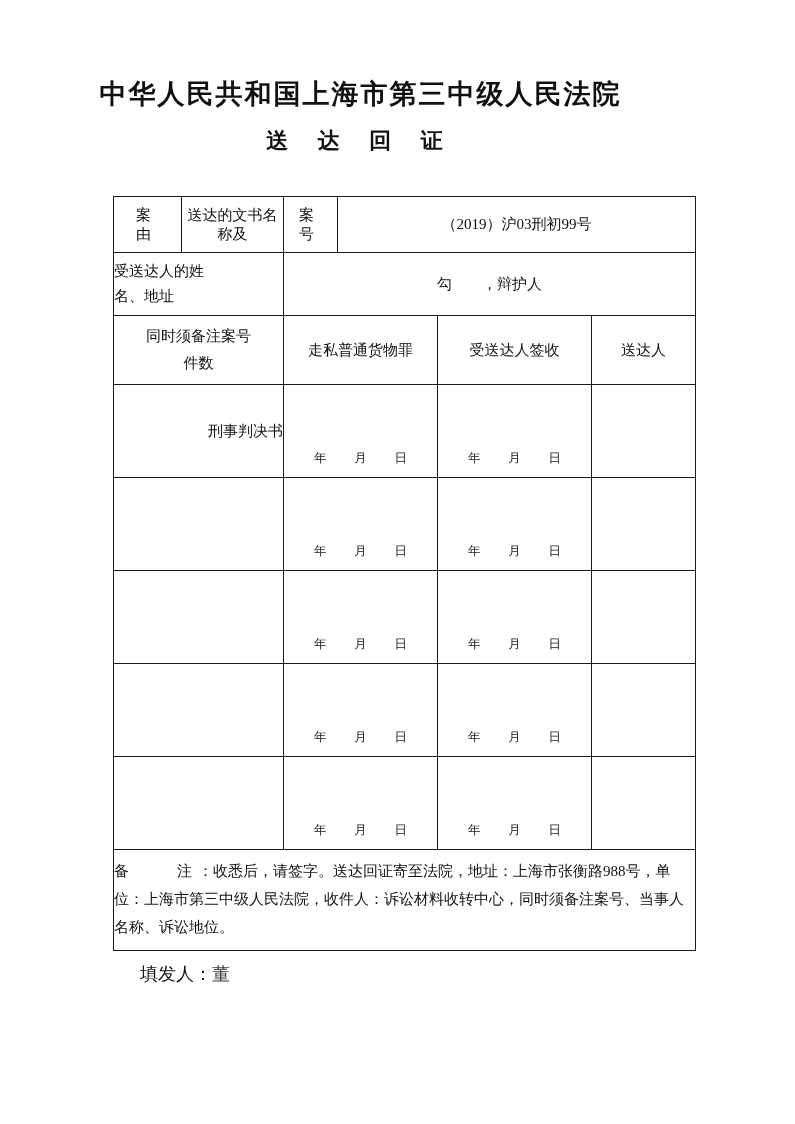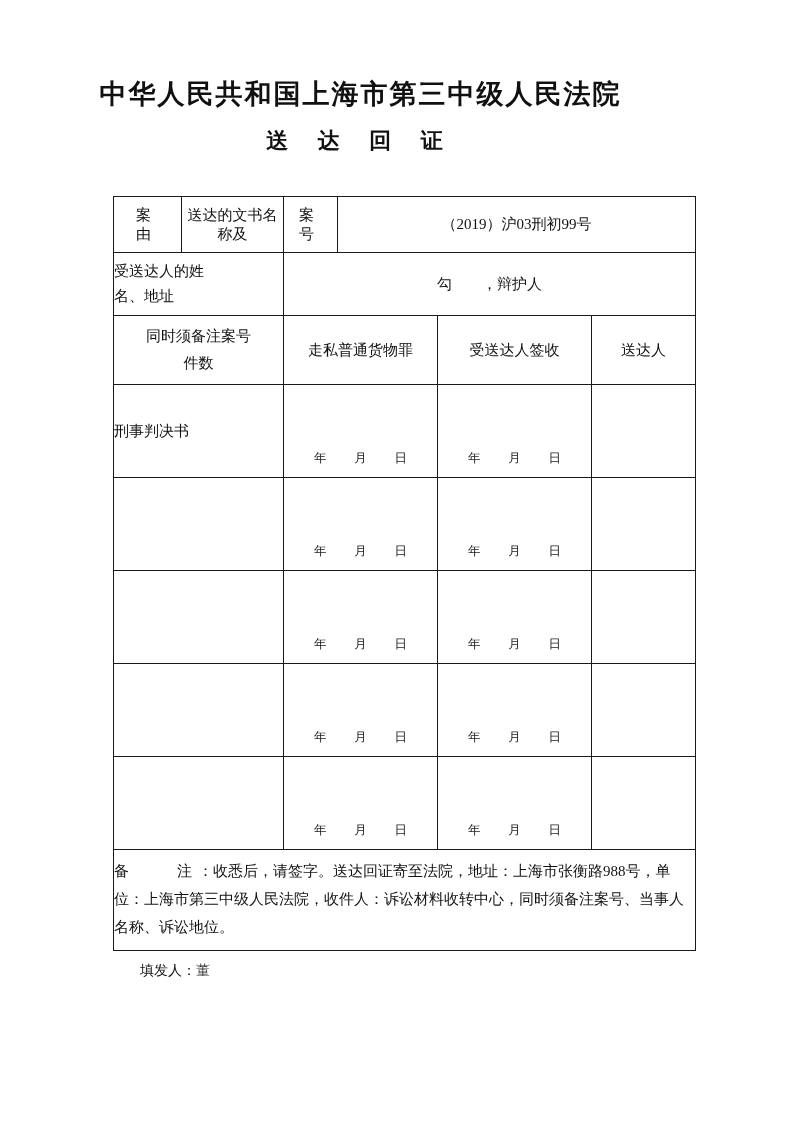--- a/index.html
+++ b/index.html
@@ -82,21 +82,21 @@
     padding-left: 18px;
     font-size: 15.5px;
     text-align: center;
   }
   .head-two-line {
     line-height: 1.8;
     font-size: 15.5px;
   }
   .doc-name {
     font-size: 15.5px;
-    text-align: left;
+    text-align: right;
     vertical-align: top;
     padding-top: 30px;
   }
   .ymd {
     display: flex;
     justify-content: space-around;
     align-items: flex-end;
     height: 100%;
     box-sizing: border-box;
     padding: 0 16px 10px 16px;
@@ -111,21 +111,21 @@
     line-height: 1.85;
   }
   .note .note-lead {
     letter-spacing: 6px;
     text-align: right;
   }
   .filler {
     position: absolute;
     left: 140px;
     top: 962px;
-    font-size: 14px;
+    font-size: 18px;
   }
   .filler .sig {
     font-family: "Liberation Serif", "DejaVu Serif", serif;
     opacity: 0.85;
   }
 </style>
 </head>
 <body>
 
 <div class="page">

